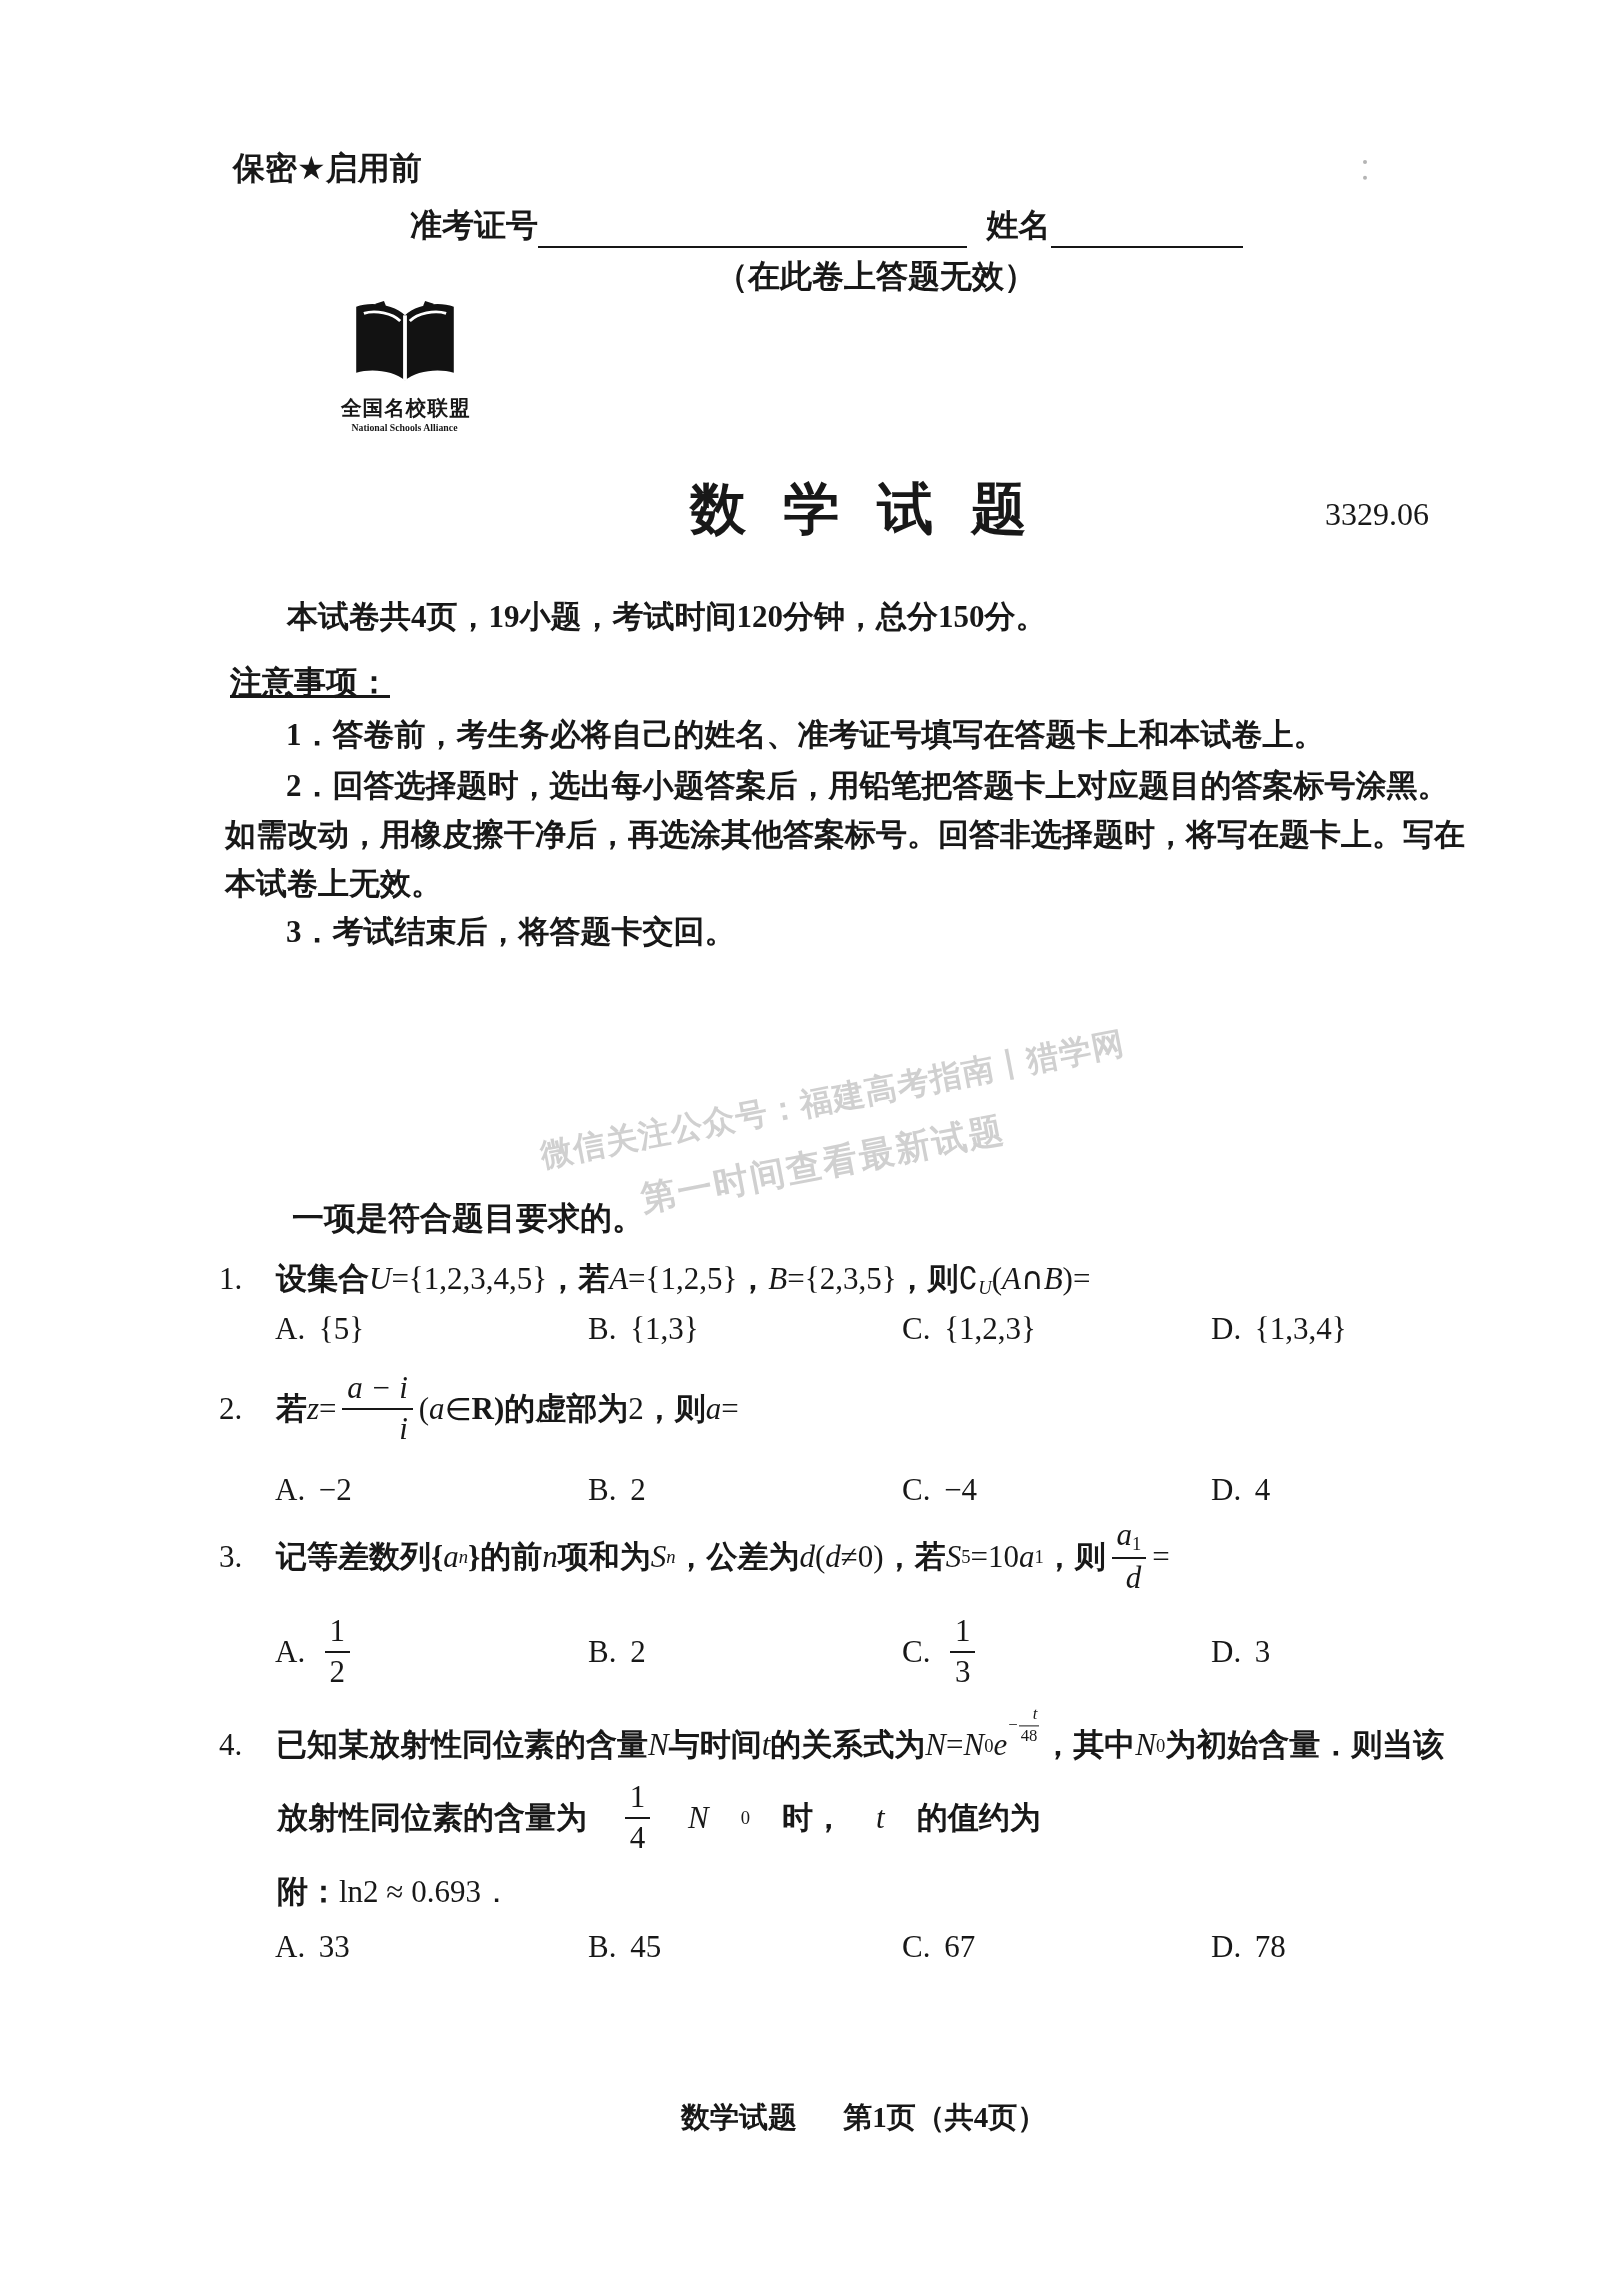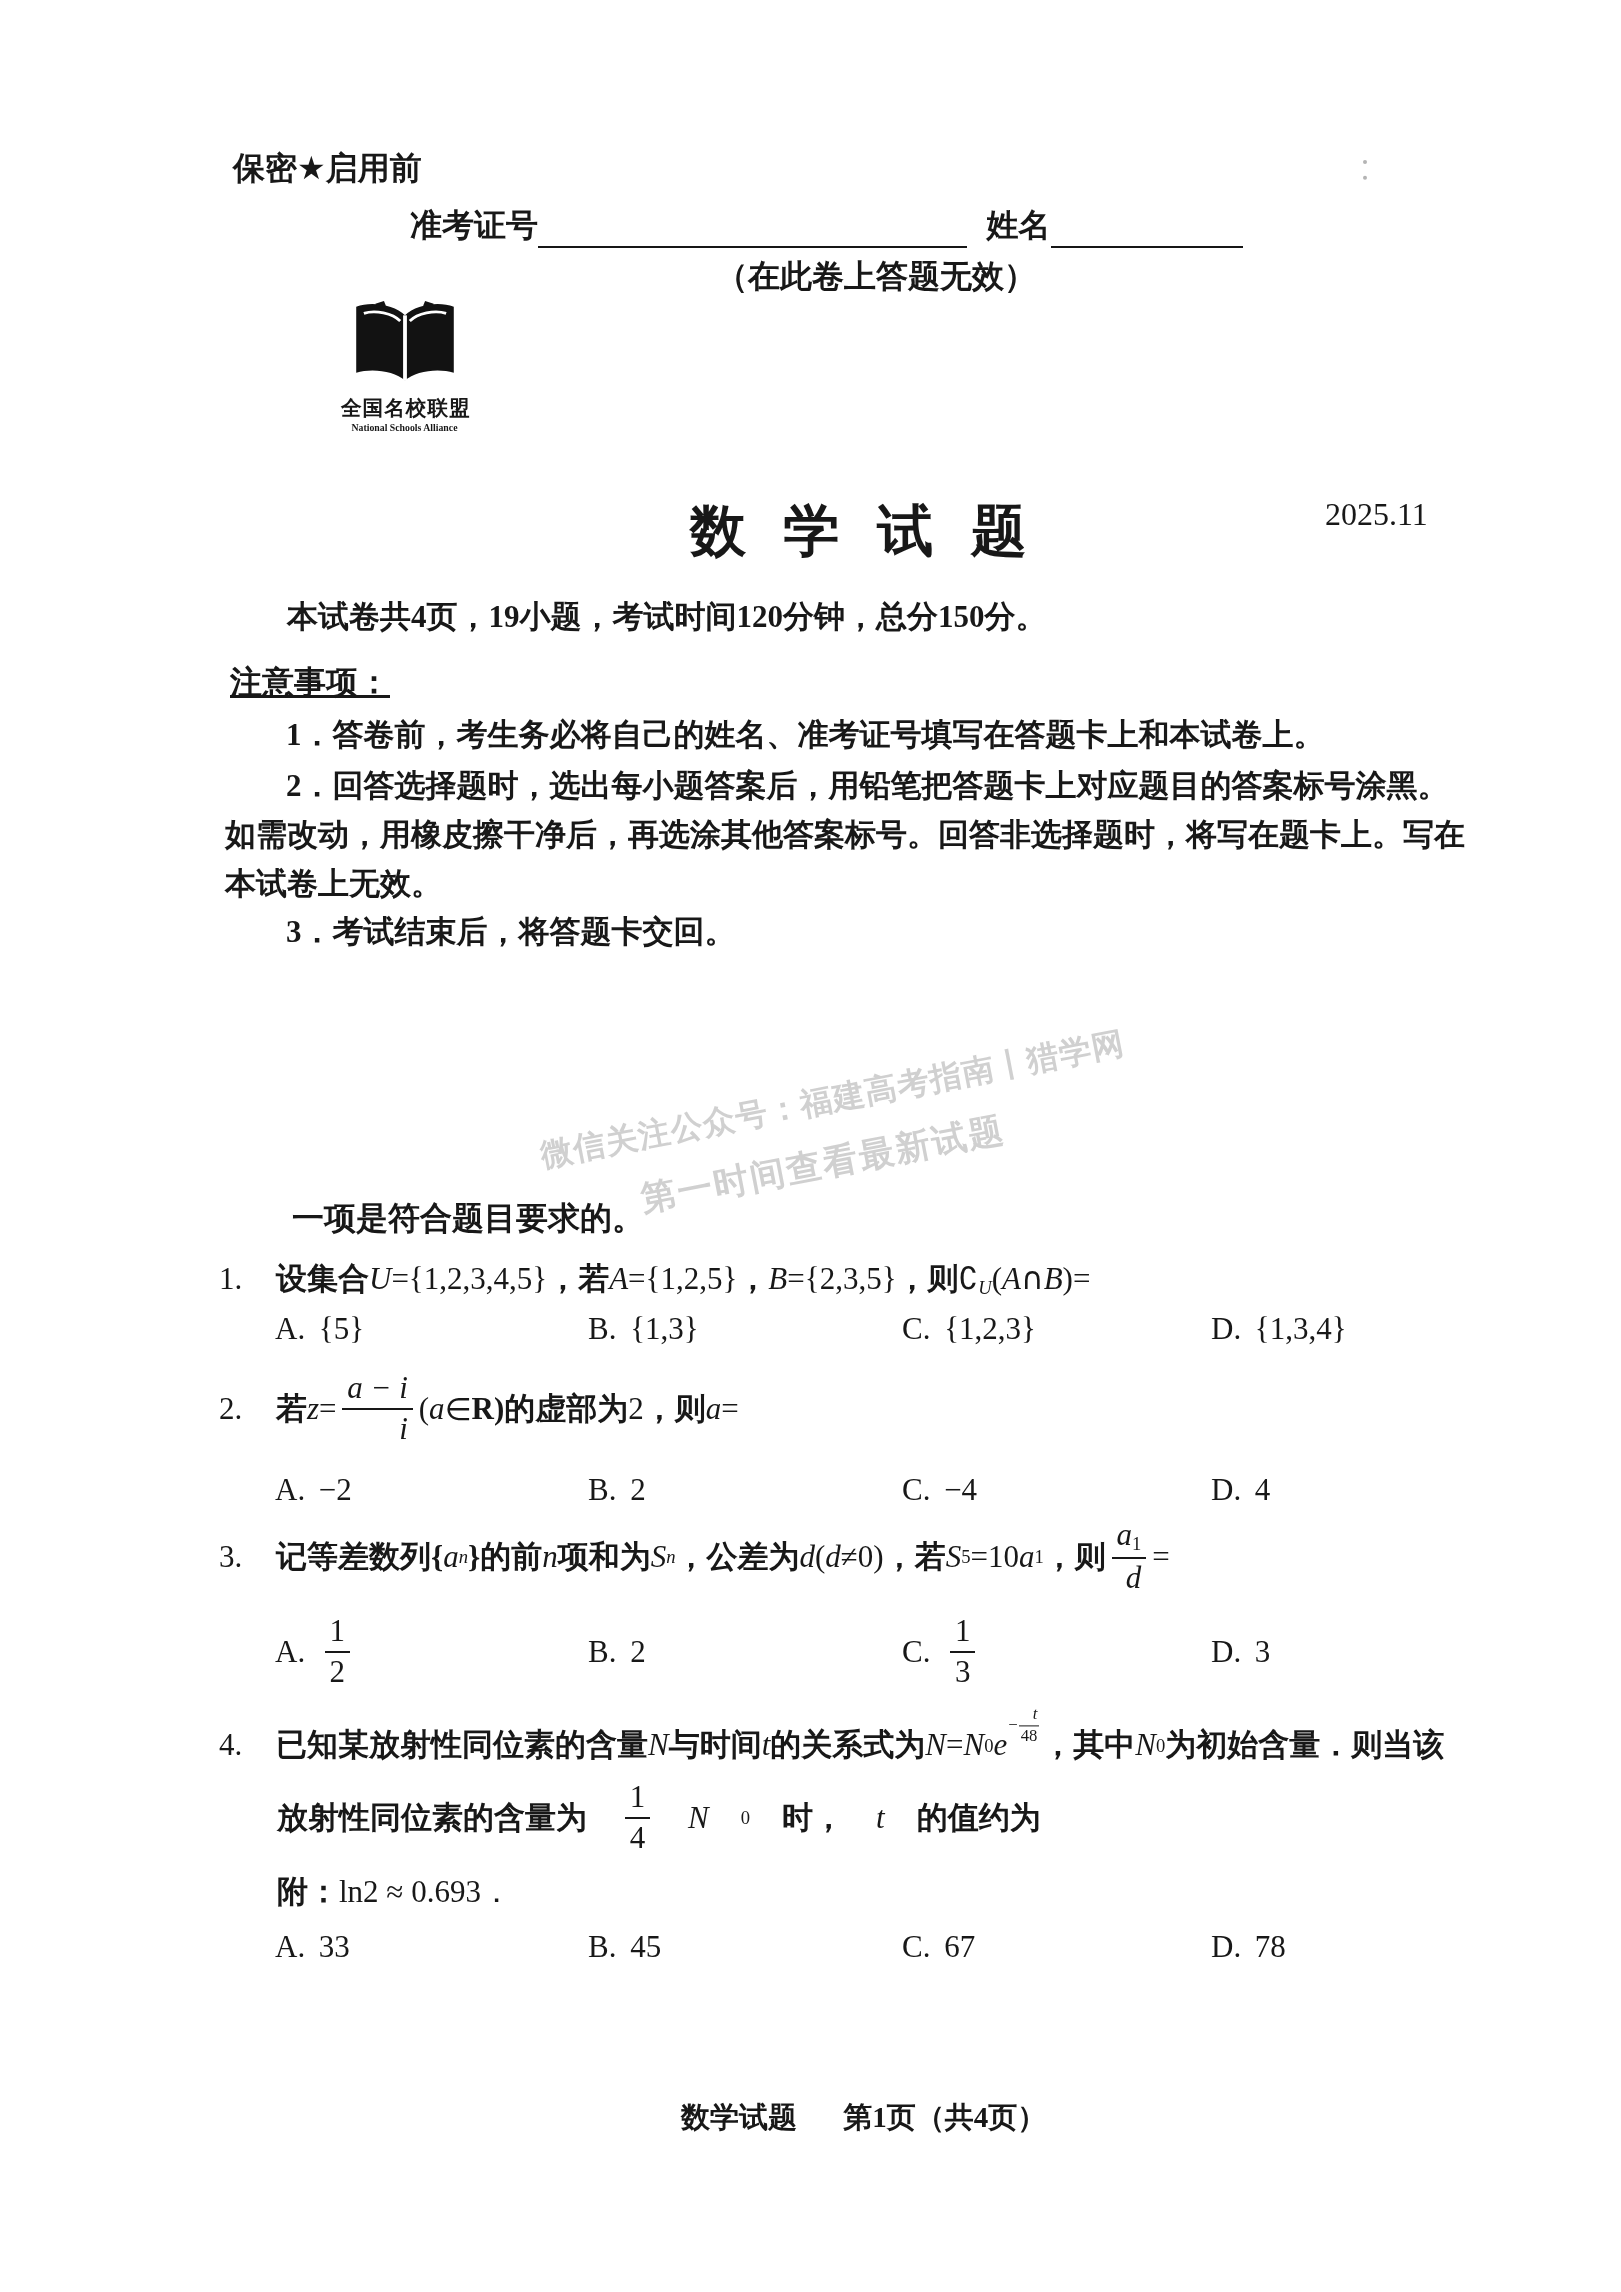--- a/index.html
+++ b/index.html
@@ -37,21 +37,21 @@
                background: #777; border-radius: 50%; box-shadow: 0 15.7px 0 #777; opacity: .55; }
 
   
   .logo { left: 341px; top: 300px; width: 127px; text-align: center; }
   .logo .cn { font-size: 20.6px; font-weight: bold; letter-spacing: 1px; margin-top: 2px; }
   .logo .en { font-size: 10.3px; font-weight: bold; transform: scale(.95); }
 
   
   .exam-title { left: 98px; top: 351px; width: 1523px; text-align: center;
                 font-size: 40px; font-weight: bold; letter-spacing: 1px; }
-  .subject-title { left: 690px; top: 472px; font-size: 56px; font-weight: bold; letter-spacing: 11.8px; margin-top: 22px; }
+  .subject-title { left: 690px; top: 472px; font-size: 56px; font-weight: bold; letter-spacing: 11.8px; }
   .paper-date { left: 1325px; top: 496px; font-size: 32px; }
 
   
   .intro    { left: 287px; top: 598px; }
   .noticettl{ left: 230px; top: 662px; text-decoration: underline; }
   .n-item1  { left: 286px; top: 716px; }
   .n-item2a { left: 286px; top: 767px; }
   .n-item2b { left: 225px; top: 816px; }
   .n-item2c { left: 225px; top: 865px; }
   .n-item3  { left: 286px; top: 913px; }
@@ -135,21 +135,21 @@
       <path d="M61 16 L61 84" stroke="#ffffff" stroke-width="4"></path>
       <path d="M18 14 C30 10 48 14 56 22 M104 14 C92 10 74 14 66 22" stroke="#ffffff" stroke-width="3" fill="none"></path>
       <path d="M30 4 l9 -3 2 5 -9 3 Z" fill="#121212"></path>
       <path d="M82 1 l9 3 -2 5 -9 -3 Z" fill="#121212"></path>
     </svg>
     <div class="cn">全国名校联盟</div>
     <div class="en">National Schools Alliance</div>
   </div>
 
   <div class="abs subject-title">数 学 试 题</div>
-  <div class="abs paper-date rom">2025.11</div>
+  <div class="abs paper-date rom">3329.06</div>
 
   <div class="abs intro t32 zh">本试卷共4页，19小题，考试时间120分钟，总分150分。</div>
   <div class="abs noticettl t33 zh">注意事项：</div>
   <div class="abs n-item1 t32 zh">1．答卷前，考生务必将自己的姓名、准考证号填写在答题卡上和本试卷上。</div>
   <div class="abs n-item2a t32 zh">2．回答选择题时，选出每小题答案后，用铅笔把答题卡上对应题目的答案标号涂黑。</div>
   <div class="abs n-item2b t32 zh">如需改动，用橡皮擦干净后，再选涂其他答案标号。回答非选择题时，将写在题卡上。写在</div>
   <div class="abs n-item2c t32 zh">本试卷上无效。</div>
   <div class="abs n-item3 t32 zh">3．考试结束后，将答题卡交回。</div>
 
   <div class="abs sec1b t33 zh">一项是符合题目要求的。</div>

